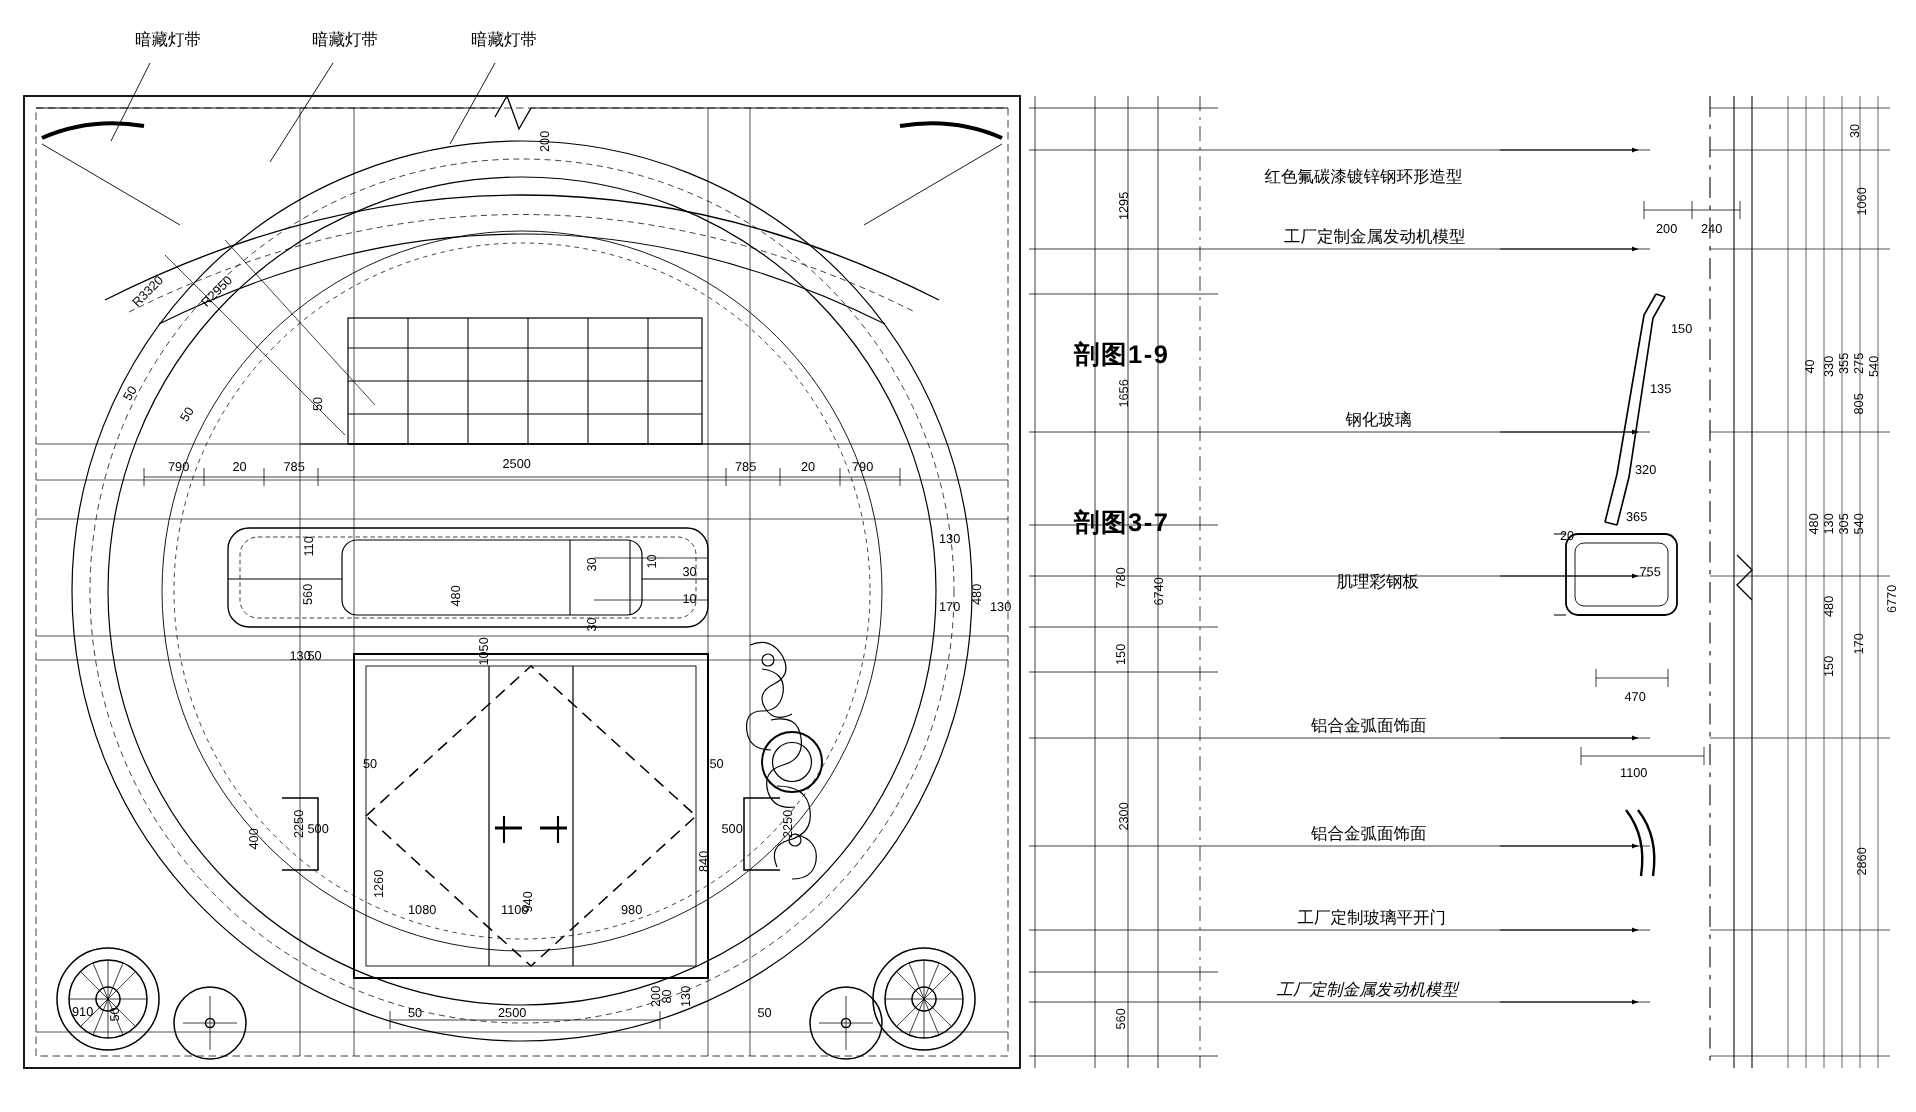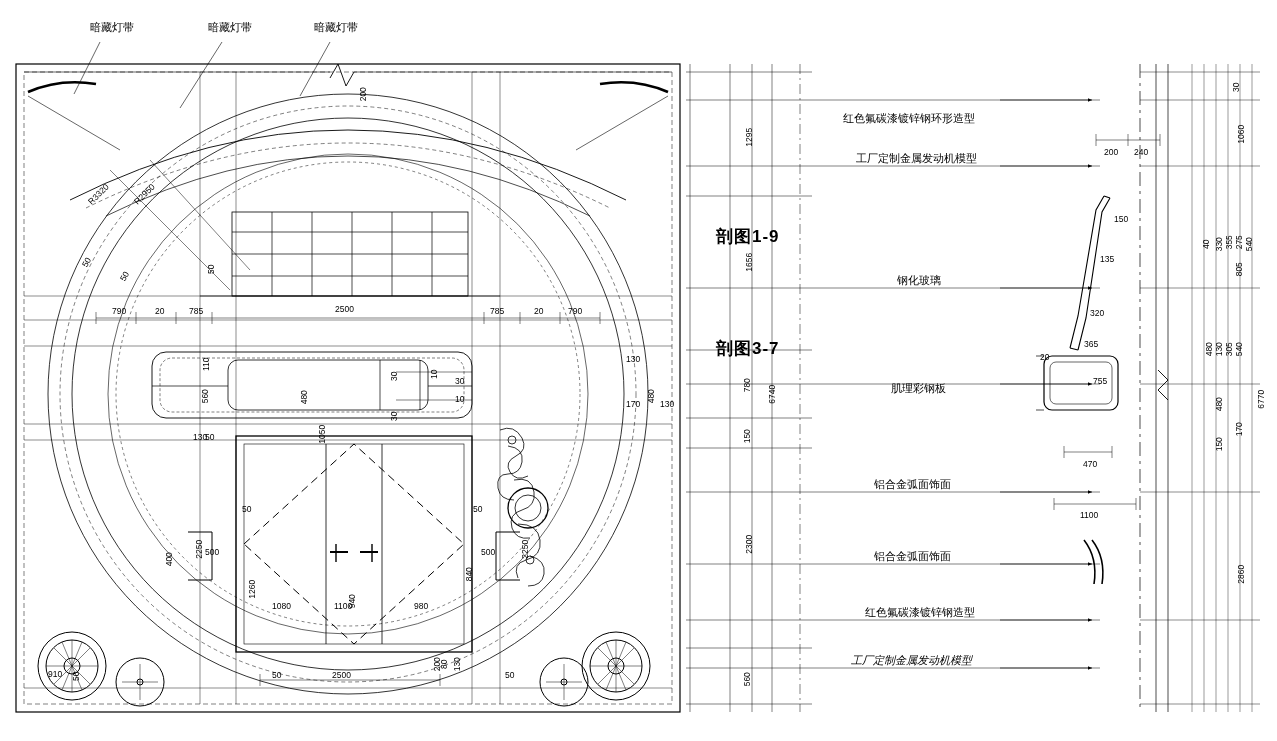--- a/index.html
+++ b/index.html
@@ -267,21 +267,21 @@
     <div class="lbl big" style="left:716px;top:340px;">剖图3-7</div>
   </div>
 
   <div>
     <div class="lbl cn" style="left:843px;top:87px;margin-top:26px;">红色氟碳漆镀锌钢环形造型</div>
     <div class="lbl cn" style="left:856px;top:153px;">工厂定制金属发动机模型</div>
     <div class="lbl cn" style="left:897px;top:275px;">钢化玻璃</div>
     <div class="lbl cn" style="left:891px;top:371px;margin-top:12px;">肌理彩钢板</div>
     <div class="lbl cn" style="left:874px;top:479px;">铝合金弧面饰面</div>
     <div class="lbl cn" style="left:874px;top:551px;">铝合金弧面饰面</div>
-    <div class="lbl cn" style="left:865px;top:607px;">红色氟碳漆镀锌钢造型</div>
+    <div class="lbl cn" style="left:865px;top:607px;">工厂定制玻璃平开门</div>
     <div class="lbl cn" style="left:851px;top:655px;font-style:italic;">工厂定制金属发动机模型</div>
   </div>
 
   <div id="plan-dims">
       <div class="dim" style="left: 356px; top: 90px; transform: rotate(-90deg);">200</div>
       <div class="dim" style="left: 86px; top: 190px; transform: rotate(-45deg);">R3320</div>
       <div class="dim" style="left: 132px; top: 190px; transform: rotate(-45deg);">R2950</div>
       <div class="dim" style="left: 82px; top: 258px; transform: rotate(-60deg);">50</div>
       <div class="dim" style="left: 120px; top: 272px; transform: rotate(-60deg);">50</div>
       <div class="dim" style="left: 207px; top: 265px; transform: rotate(-90deg);">50</div>

